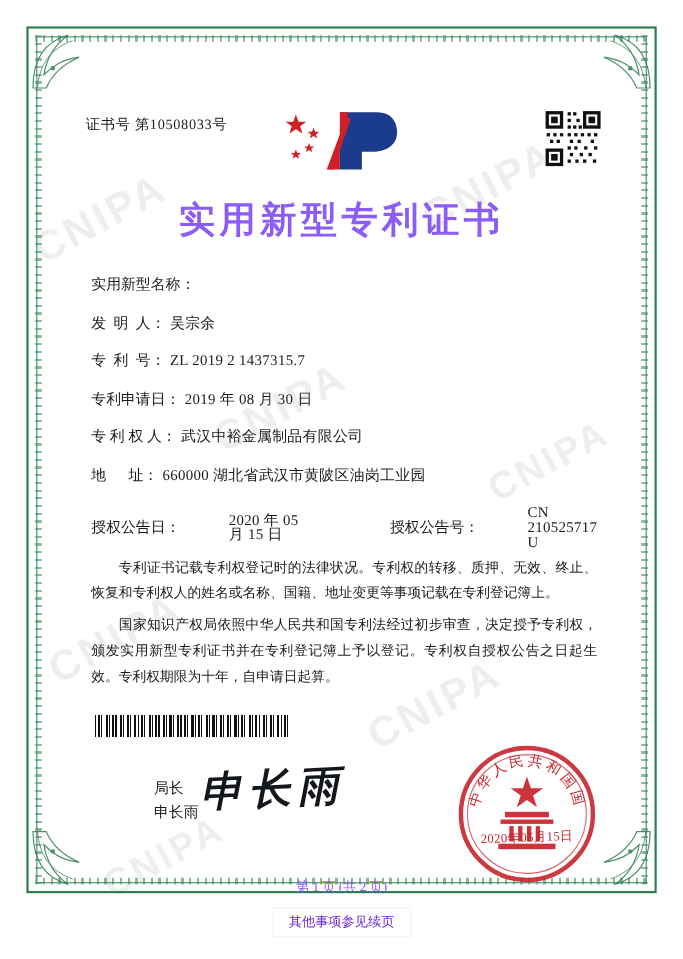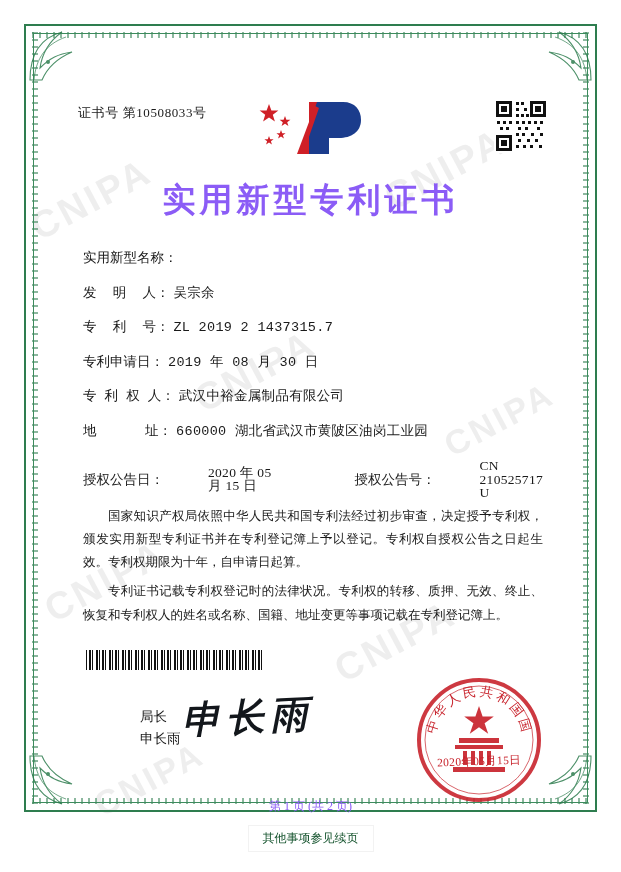--- a/index.html
+++ b/index.html
@@ -136,21 +136,20 @@
     left: 83px;
     top: 252px;
     right: 78px;
     font-size: 13.5px;
     line-height: 1;
   }
   .row {
     display: flex;
     align-items: flex-start;
     margin-bottom: 21px;
-    font-family: Liberation Mono, monospace;
   }
   .label {
     white-space: pre;
     flex: 0 0 auto;
   }
   .value {
     margin-left: 4px;
     letter-spacing: .3px;
   }
   .row-pub {
@@ -245,21 +244,21 @@
     font-size: 12px;
     color: #8b5cf6;
   }
   .footnote {
     position: absolute;
     left: 50%;
     transform: translateX(-50%);
     top: 826px;
     padding: 4px 14px;
     font-size: 12px;
-    color: #14532d;
+    color: #6d28d9;
     background: #ffffff;
     box-shadow: 0 0 0 1px rgba(0,0,0,0.05);
   }
 </style>
 </head>
 <body>
 
 <div class="page">
 
   <div class="watermark wm1">CNIPA</div>
@@ -395,22 +394,22 @@
     </div>
     <div class="row-pub">
       <span class="label">授权公告日：</span>
       <span class="value">2020 年 05 月 15 日</span>
       <span class="label pub-second">授权公告号：</span>
       <span class="value">CN 210525717 U</span>
     </div>
   </div>
 
   <div class="paragraphs">
+    <p>专利证书记载专利权登记时的法律状况。专利权的转移、质押、无效、终止、恢复和专利权人的姓名或名称、国籍、地址变更等事项记载在专利登记簿上。</p>
     <p>国家知识产权局依照中华人民共和国专利法经过初步审查，决定授予专利权，颁发实用新型专利证书并在专利登记簿上予以登记。专利权自授权公告之日起生效。专利权期限为十年，自申请日起算。</p>
-    <p>专利证书记载专利权登记时的法律状况。专利权的转移、质押、无效、终止、恢复和专利权人的姓名或名称、国籍、地址变更等事项记载在专利登记簿上。</p>
   </div>
 
   <div class="barcode"></div>
 
   <div class="sig-label">
     <div>局长</div>
     <div>申长雨</div>
   </div>
   <div class="sig-hand">申长雨</div>
 

